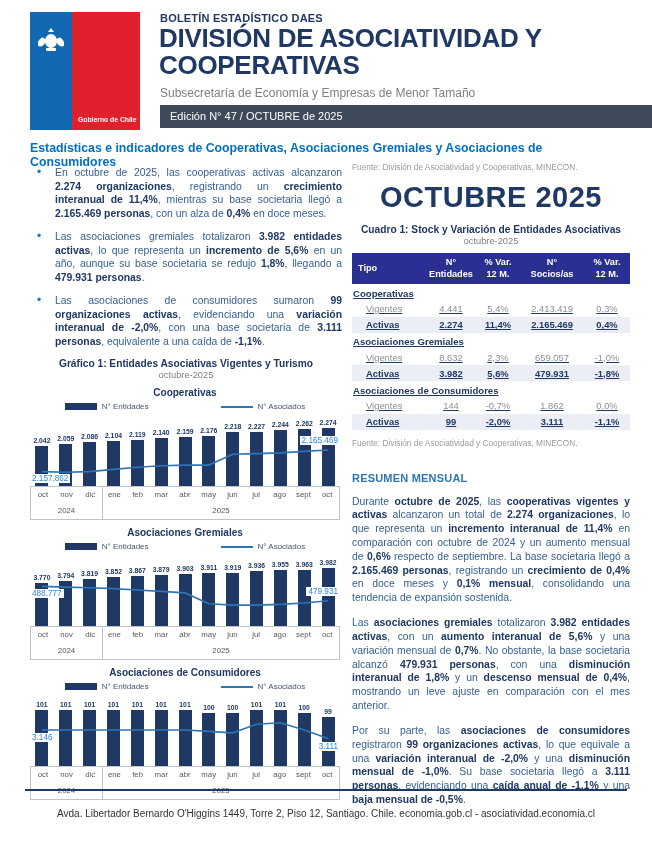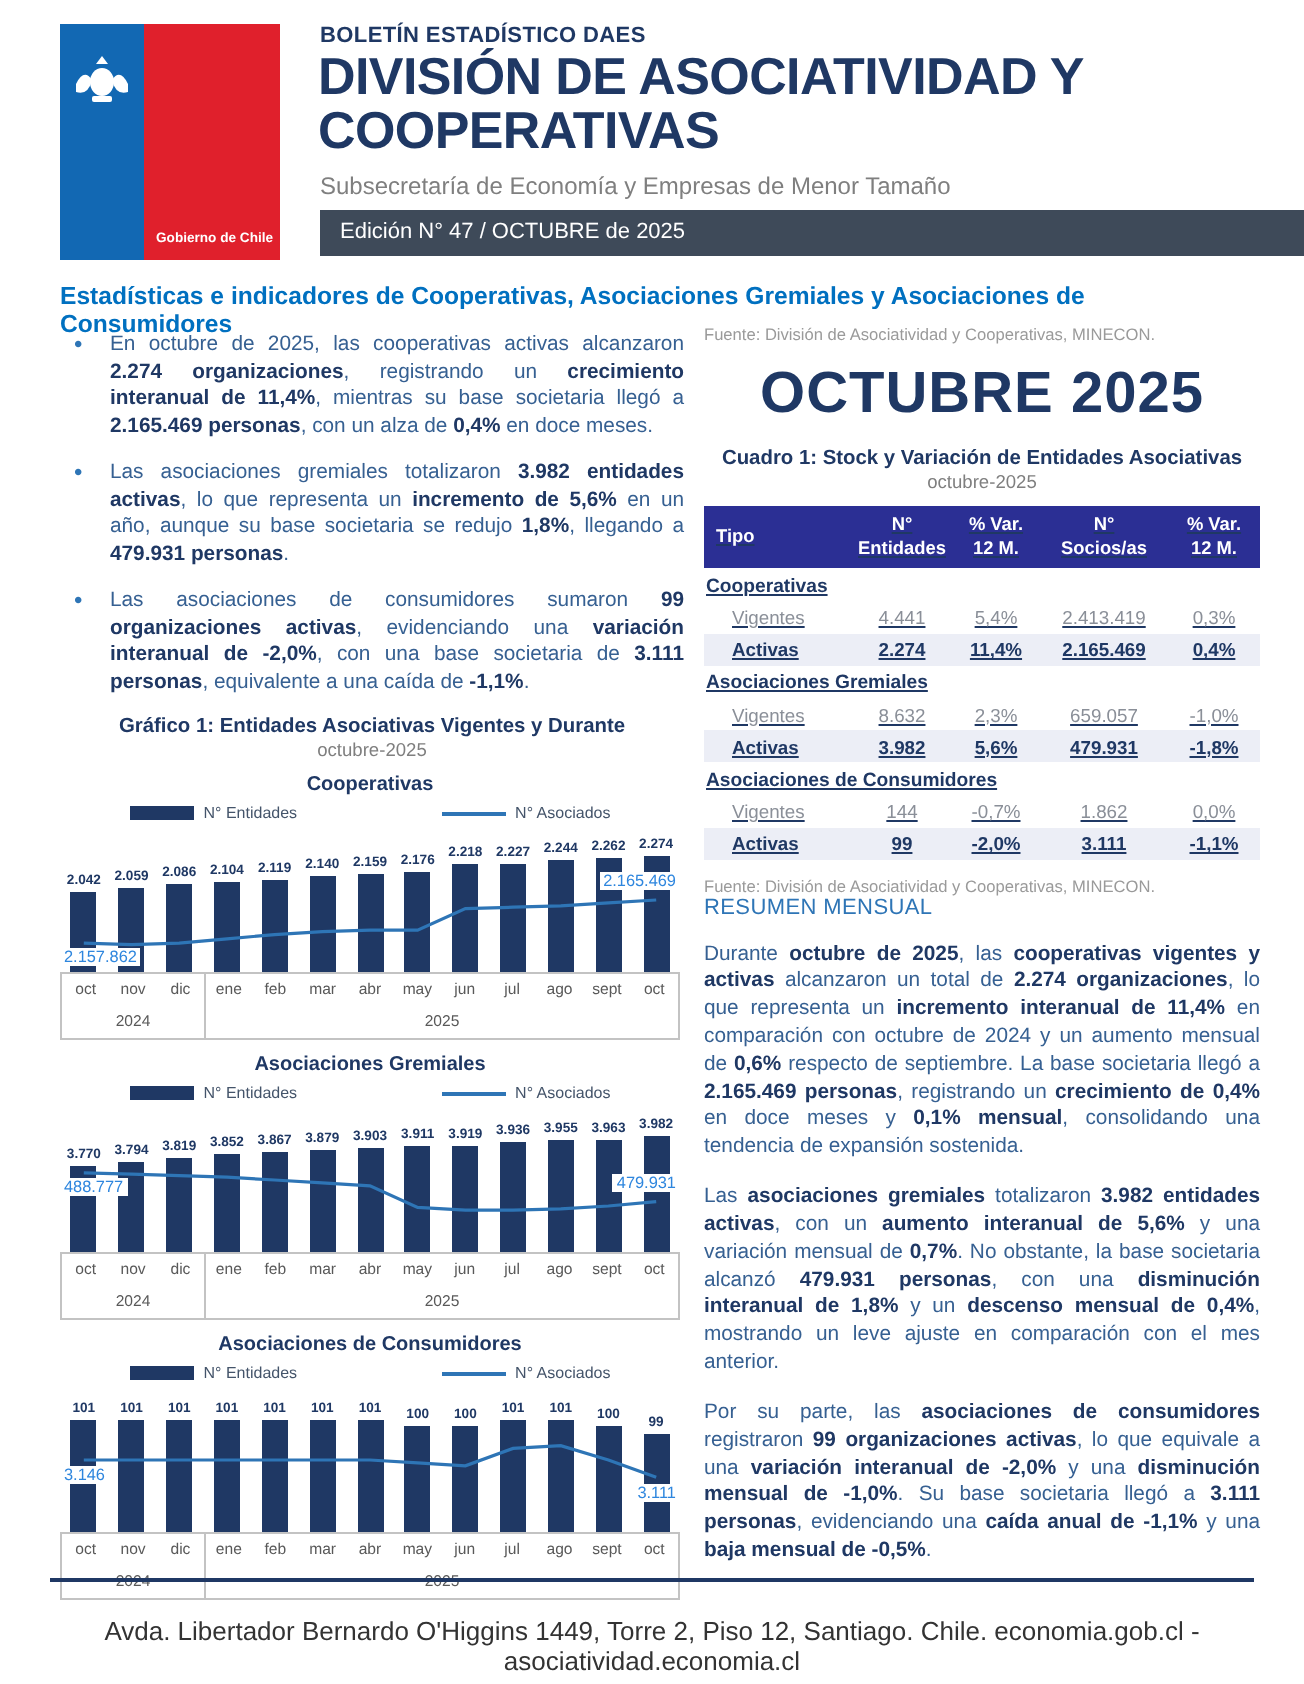--- a/index.html
+++ b/index.html
@@ -63,28 +63,28 @@
   table.cuadro{border-collapse:collapse;width:100%;table-layout:fixed;margin-top:7px;text-decoration:underline;}
   table.cuadro th{background:#2B2F94;color:#fff;font-size:9.2px;font-weight:bold;padding:4px 1px;
                   white-space:pre-line;vertical-align:middle;text-align:center;line-height:1.25;}
   table.cuadro th.first{text-align:left;padding-left:6px;}
   table.cuadro td{text-align:center;font-size:9.4px;padding:2.5px 0;}
   tr.group td{font-weight:bold;color:#1F3864;text-align:left;font-size:9.6px;padding:3.5px 0 2px 1px;}
   tr.dim td{color:#8A8F98;}
   tr.hl td{color:#1F3864;font-weight:bold;background:#ECEEF6;}
   td.lbl{text-align:left !important;padding-left:14px !important;}
   .t-source{font-size:8.3px;color:#9A9A9A;margin-top:8px;}
-  .resumen-heading{font-size:11px;font-weight:normal;color:#2E75B6;letter-spacing:.2px;}
+  .resumen-heading{margin-top:24px;font-size:11px;font-weight:bold;color:#2E75B6;letter-spacing:.2px;}
   .para{margin-top:11px;font-size:10.4px;line-height:1.33;color:#366092;text-align:justify;}
   .para b{color:#1F3864;}
 
   
   .footer-rule{position:absolute;left:25px;right:25px;top:789px;height:2px;background:#1F3864;}
   .footer-l1{position:absolute;left:0;right:0;top:797px;text-align:center;font-size:8.2px;font-weight:bold;color:#111;}
-  .footer-l2{position:absolute;left:0;right:0;top:808px;text-align:center;font-size:13px;color:#333;}
+  .footer-l2{position:absolute;left:0;right:0;top:808px;text-align:center;font-size:10px;color:#333;}
   .footer-page{position:absolute;right:26px;top:864px;font-size:13px;color:#111;letter-spacing:1px;}
 </style>
 </head>
 <body>
 
 <div class="page">
 
   <div class="logo">
     <div class="logo-blue">
       <svg class="coat" viewBox="0 0 34 30">
@@ -107,21 +107,21 @@
   <div class="edition-bar">Edición N° 47 / OCTUBRE de 2025</div>
 
   <div class="section-heading">Estadísticas e indicadores de Cooperativas, Asociaciones Gremiales y Asociaciones de Consumidores</div>
 
   <div class="col-left">
     <div>
       <div class="bullet"><span>En octubre de 2025, las cooperativas activas alcanzaron </span><b>2.274 organizaciones</b><span>, registrando un </span><b>crecimiento interanual de 11,4%</b><span>, mientras su base societaria llegó a </span><b>2.165.469 personas</b><span>, con un alza de </span><b>0,4%</b><span> en doce meses.</span></div>
       <div class="bullet"><span>Las asociaciones gremiales totalizaron </span><b>3.982 entidades activas</b><span>, lo que representa un </span><b>incremento de 5,6%</b><span> en un año, aunque su base societaria se redujo </span><b>1,8%</b><span>, llegando a </span><b>479.931 personas</b><span>.</span></div>
       <div class="bullet"><span>Las asociaciones de consumidores sumaron </span><b>99 organizaciones activas</b><span>, evidenciando una </span><b>variación interanual de -2,0%</b><span>, con una base societaria de </span><b>3.111 personas</b><span>, equivalente a una caída de </span><b>-1,1%</b><span>.</span></div>
     </div>
-    <div class="g-caption">Gráfico 1: Entidades Asociativas Vigentes y Durante</div>
+    <div class="g-caption">Gráfico 1: Entidades Asociativas Vigentes y Turismo</div>
     <div class="g-caption-sub">octubre-2025</div>
     <div id="charts-container">
         <div class="chart">
           <div class="chart-title">Cooperativas</div>
           <div class="chart-legend">
             <span class="leg-item">
               <span class="sw-bar"></span>
               <span>N° Entidades</span>
             </span>
             <span class="leg-item">

